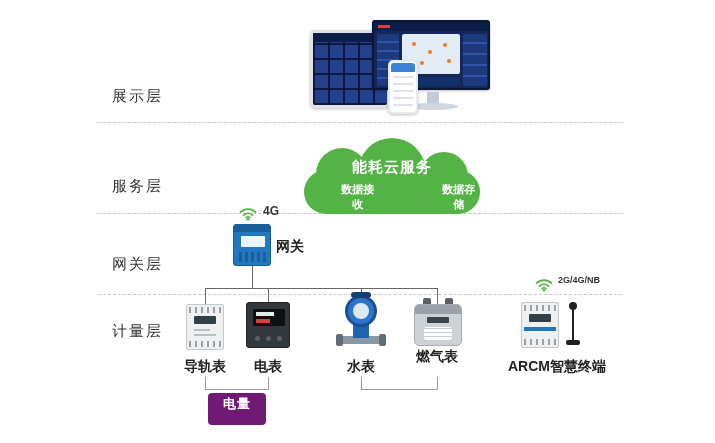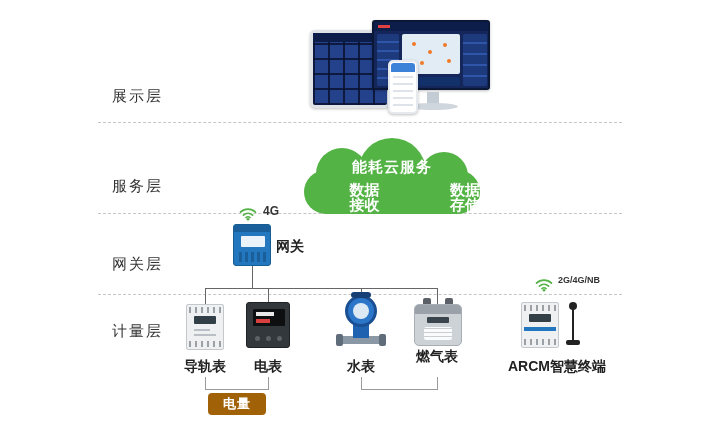--- a/index.html
+++ b/index.html
@@ -13,21 +13,21 @@
   .hline { position:absolute; height:1px; background:#666; }
   .vline { position:absolute; width:1px; background:#666; }
   .bracket { background:#9a9a9a; }
 
   
   .cloud { position:absolute; left:304px; top:144px; width:176px; height:70px; }
   .cloud .blob { position:absolute; background:#54b345; border-radius:50%; }
   .cloud .base { position:absolute; left:0; top:26px; width:176px; height:44px; background:#54b345; border-radius:22px; }
   .cloud-title { position:absolute; left:0; top:14px; width:100%; text-align:center; color:#fff; font-size:15px; font-weight:bold; z-index:2; letter-spacing:1px; }
   .cloud-feats { position:absolute; left:0; top:38px; width:100%; display:flex; justify-content:center; gap:26px; z-index:2; }
-  .cloud-col { color:#fff; font-size:15px; font-weight:600; line-height:15px; text-align:right;margin-left:32px; }
+  .cloud-col { color:#fff; font-size:11px; font-weight:600; line-height:15px; text-align:center;margin-left:32px; }
 
   
   .wifi { position:absolute; width:20px; height:16px; }
   .net-label { position:absolute; font-size:12px; color:#333; font-weight:600; }
 
   
   .gateway { position:absolute; left:233px; top:224px; width:38px; height:42px; background:#2277be; border:1px solid #155d92; border-radius:3px; }
   .gateway .gw-top { position:absolute; left:0; top:0; width:100%; height:7px; background:#1a5f99; border-radius:2px 2px 0 0; }
   .gateway .gw-face { position:absolute; left:7px; top:11px; width:24px; height:11px; background:#eaf3fa; border-radius:1px; }
   .gateway .gw-vents { position:absolute; left:5px; top:27px; width:28px; height:10px;
@@ -66,21 +66,21 @@
   .gas-meter .label-plate { position:absolute; left:9px; top:22px; width:28px; height:13px; background:#fafbfc; border-radius:2px;
       background-image:repeating-linear-gradient(0deg,transparent 0 3px,#c9ced2 3px 4px); }
 
   
   .antenna { position:absolute; }
   .antenna .pole { position:absolute; left:6px; top:6px; width:2px; height:32px; background:#222; }
   .antenna .tip { position:absolute; left:3px; top:0; width:8px; height:8px; background:#222; border-radius:50%; }
   .antenna .foot { position:absolute; left:0; top:38px; width:14px; height:5px; background:#222; border-radius:2px; }
 
   
-  .group-pill { position:absolute; height:22px; background:#a16207; border-radius:4px; color:#fff; font-size:13px; font-weight:700; text-align:center; line-height:22px; letter-spacing:1px; }
+  .group-pill { position:absolute; height:32px; background:#701a75; border-radius:4px; color:#fff; font-size:13px; font-weight:700; text-align:center; line-height:22px; letter-spacing:1px; }
 
   
   .tablet { position:absolute; left:310px; top:30px; width:80px; height:78px; background:#24418c; border:3px solid #dfe3e8; border-radius:5px; z-index:1;
       background-image:
         repeating-linear-gradient(0deg,rgba(9,18,48,.85) 0 2px,transparent 2px 15px),
         repeating-linear-gradient(90deg,rgba(9,18,48,.85) 0 2px,transparent 2px 15px);
       box-shadow:0 1px 3px rgba(0,0,0,.25); }
   .tablet .tab-head { position:absolute; left:0; top:0; width:100%; height:9px; background:#0d1d4a; }
 
   .monitor { position:absolute; left:372px; top:20px; z-index:2; }

